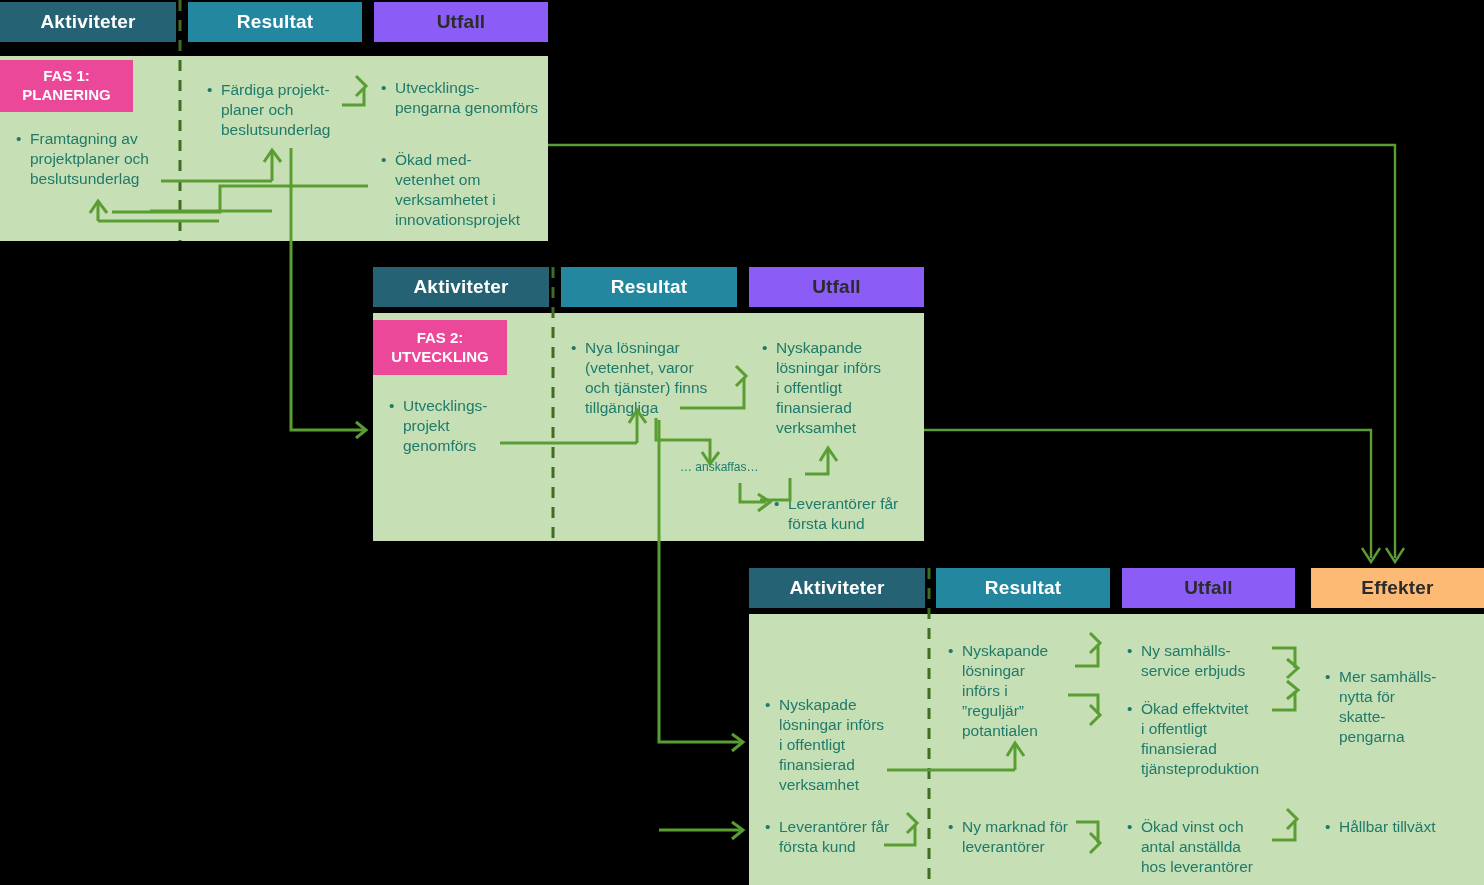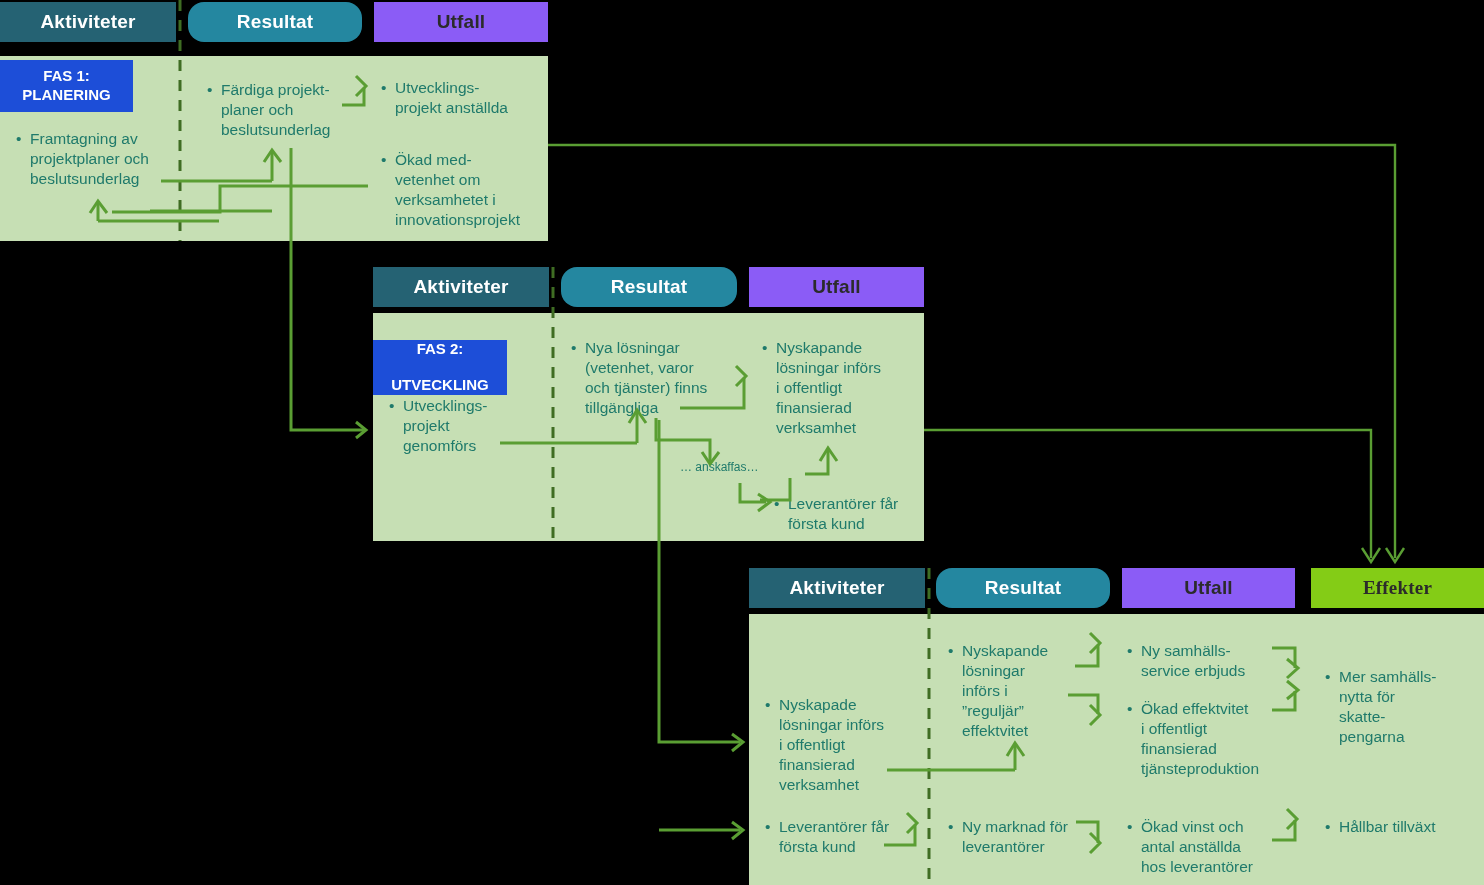--- a/index.html
+++ b/index.html
@@ -5,29 +5,29 @@
   html,body{margin:0;padding:0;background:#000;}
   body{width:1484px;height:885px;position:relative;overflow:hidden;
        font-family:"Liberation Sans","DejaVu Sans",sans-serif;}
 
   .stage{position:absolute;left:0;top:0;width:1408px;height:885px;background:#000;}
 
   
   .chip{position:absolute;height:40px;display:flex;align-items:center;justify-content:center;
         font-weight:bold;font-size:19px;letter-spacing:.2px;}
   .chip.act{background:#256273;color:#ffffff;}
-  .chip.res{background:#2487a0;color:#ffffff;border-radius:16px;}
+  .chip.res{background:#2487a0;color:#ffffff;}
   .chip.utf{background:#8b5cf6;color:#2b2b2b;}
-  .chip.eff{background:#84cc16;color:#2b2b2b;font-family:Liberation Serif, serif;}
+  .chip.eff{background:#fdba74;color:#2b2b2b;}
 
   
   .panel{position:absolute;background:#c6dfb4;}
 
   
-  .fasbox{position:absolute;background:#1d4ed8;color:#fff;font-weight:bold;font-size:15px;
+  .fasbox{position:absolute;background:#ec4899;color:#fff;font-weight:bold;font-size:15px;
           display:flex;flex-direction:column;align-items:center;justify-content:center;
           line-height:1.25;text-align:center;}
 
   
   .bul{position:absolute;color:#1f7a6b;font-size:15.5px;line-height:1.29;}
   .bul .dot{position:absolute;left:0;top:0;}
   .bul .txt{display:block;margin-left:14px;}
   .plain{position:absolute;color:#1f7a6b;font-size:12px;line-height:1.29;}
 
   
@@ -62,38 +62,38 @@
   <div class="bul" style="left:207px;top:80px;width:165px;">
     <span class="dot">•</span>
     <span class="txt">Färdiga projekt-</span>
     <span class="txt">planer och</span>
     <span class="txt">beslutsunderlag</span>
   </div>
 
   <div class="bul" style="left:381px;top:78px;width:165px;">
     <span class="dot">•</span>
     <span class="txt">Utvecklings-</span>
-    <span class="txt">projekt anställda</span>
+    <span class="txt">pengarna genomförs</span>
   </div>
 
   <div class="bul" style="left:381px;top:150px;width:165px;">
     <span class="dot">•</span>
     <span class="txt">Ökad  med-</span>
     <span class="txt">vetenhet  om</span>
     <span class="txt">verksamhetet  i</span>
     <span class="txt">innovationsprojekt</span>
   </div>
 
   <div class="chip act" style="left:373px;top:267px;width:176px;">Aktiviteter</div>
   <div class="chip res" style="left:561px;top:267px;width:176px;">Resultat</div>
   <div class="chip utf" style="left:749px;top:267px;width:175px;">Utfall</div>
 
   <div class="panel" style="left:373px;top:313px;width:551px;height:228px;"></div>
 
-  <div class="fasbox" style="left:373px;top:340px;width:134px;height:55px;justify-content:space-between;">
+  <div class="fasbox" style="left:373px;top:320px;width:134px;height:55px;">
     <span>FAS 2:</span>
     <span>UTVECKLING</span>
   </div>
 
   <div class="bul" style="left:389px;top:396px;width:150px;">
     <span class="dot">•</span>
     <span class="txt">Utvecklings-</span>
     <span class="txt">projekt</span>
     <span class="txt">genomförs</span>
   </div>
@@ -145,21 +145,21 @@
     <span class="txt">Leverantörer  får</span>
     <span class="txt">första kund</span>
   </div>
 
   <div class="bul" style="left:948px;top:641px;width:140px;">
     <span class="dot">•</span>
     <span class="txt">Nyskapande</span>
     <span class="txt">lösningar</span>
     <span class="txt">införs  i</span>
     <span class="txt">”reguljär”</span>
-    <span class="txt">effektvitet</span>
+    <span class="txt">potantialen</span>
   </div>
 
   <div class="bul" style="left:948px;top:817px;width:150px;">
     <span class="dot">•</span>
     <span class="txt">Ny marknad  för</span>
     <span class="txt">leverantörer</span>
   </div>
 
   <div class="bul" style="left:1127px;top:641px;width:145px;">
     <span class="dot">•</span>

